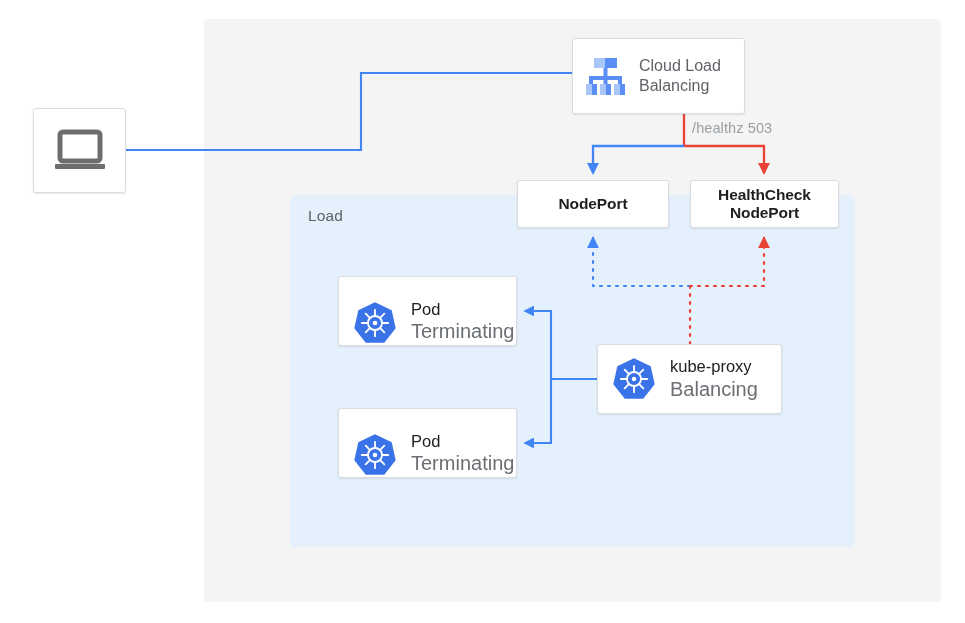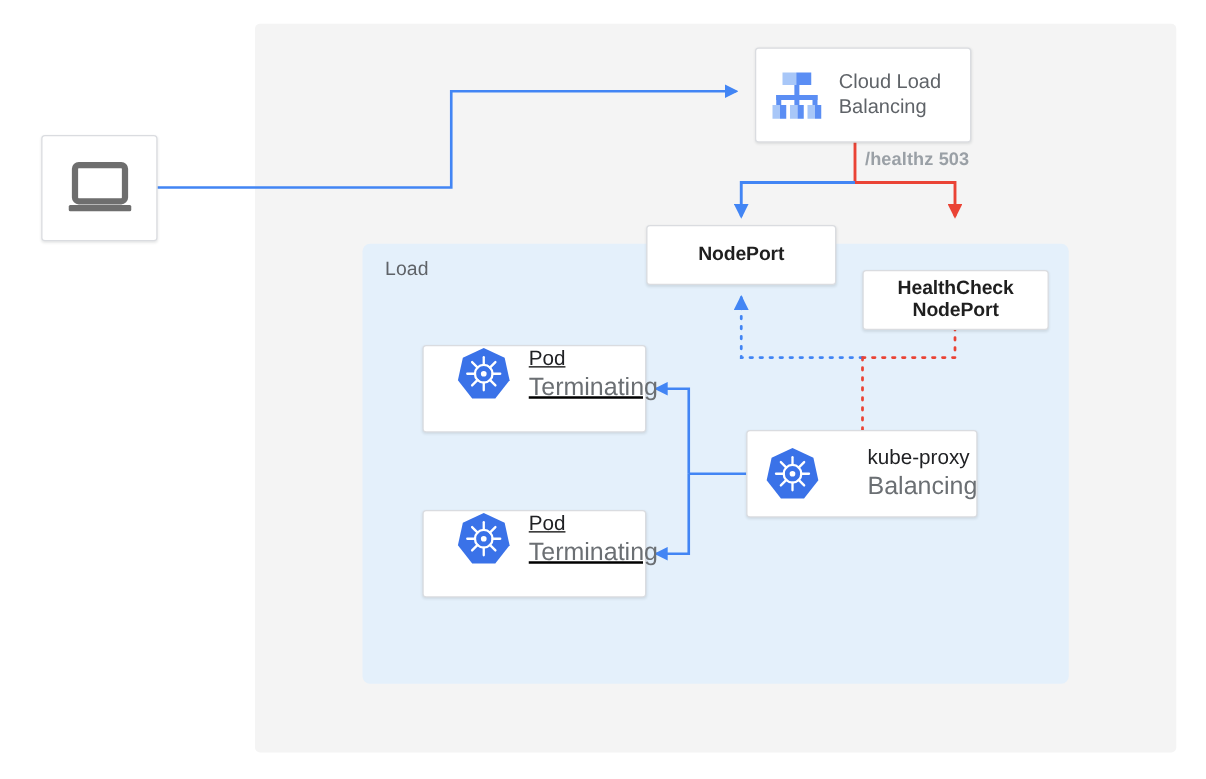--- a/index.html
+++ b/index.html
@@ -66,21 +66,21 @@
     width: 93px;
     height: 85px;
     display: flex;
     align-items: center;
     justify-content: center;
   }
   .laptop-icon { display:block; }
 
   
   .card-clb {
-    left: 604px;
+    left: 572px;
     top: 38px;
     width: 173px;
     height: 76px;
     display: flex;
     align-items: center;
     padding-left: 10px;
   }
   .clb-icon { flex: 0 0 auto; margin-right: 10px; display:block; }
   .clb-text {
     font-size: 16px;
@@ -100,65 +100,62 @@
     justify-content: center;
   }
   .card-hc-nodeport {
     left: 690px;
     top: 180px;
     width: 149px;
     height: 48px;
     display: flex;
     align-items: center;
     justify-content: center;
-    margin-top: 36px;
   }
   .port-text {
     font-size: 15.5px;
     font-weight: bold;
     color: #1f1f1f;
     text-align: center;
     line-height: 1.17;
     white-space: pre-line;
     letter-spacing: -0.1px;
   }
 
   
   .card-pod-1 { left: 338px; top: 276px; width: 179px; height: 70px; }
   .card-pod-2 { left: 338px; top: 408px; width: 179px; height: 70px; }
   .card-pod-1, .card-pod-2 {
     display: flex;
-    align-items: flex-start;
-    padding-left: 26px;
-    text-decoration: underline;
+    align-items: flex-end;
+    padding-left: 14px;
   }
   .k8s-icon { flex: 0 0 auto; margin-right: 14px; display:block; }
   .pod-lines { display: flex; flex-direction: column; }
   .pod-title { font-size: 16.5px; color: #202124; line-height: 1.25; }
   .pod-sub { font-size: 20px; color: #6b6f73; line-height: 1.28; }
 
   
   .card-kubeproxy {
     left: 597px;
     top: 344px;
     width: 185px;
     height: 70px;
     display: flex;
     align-items: center;
     padding-left: 14px;
-    gap: 24px;
   }
 
   
   .edge-label {
     position: absolute;
     left: 692px;
     top: 120px;
     font-size: 14.5px;
-    font-weight: bold;
+    font-weight: normal;
     color: #9aa0a6;
     white-space: nowrap;
     letter-spacing: 0.1px;
     text-align: center;
   }
 
   
   .wires {
     position: absolute;
     left: 0;

